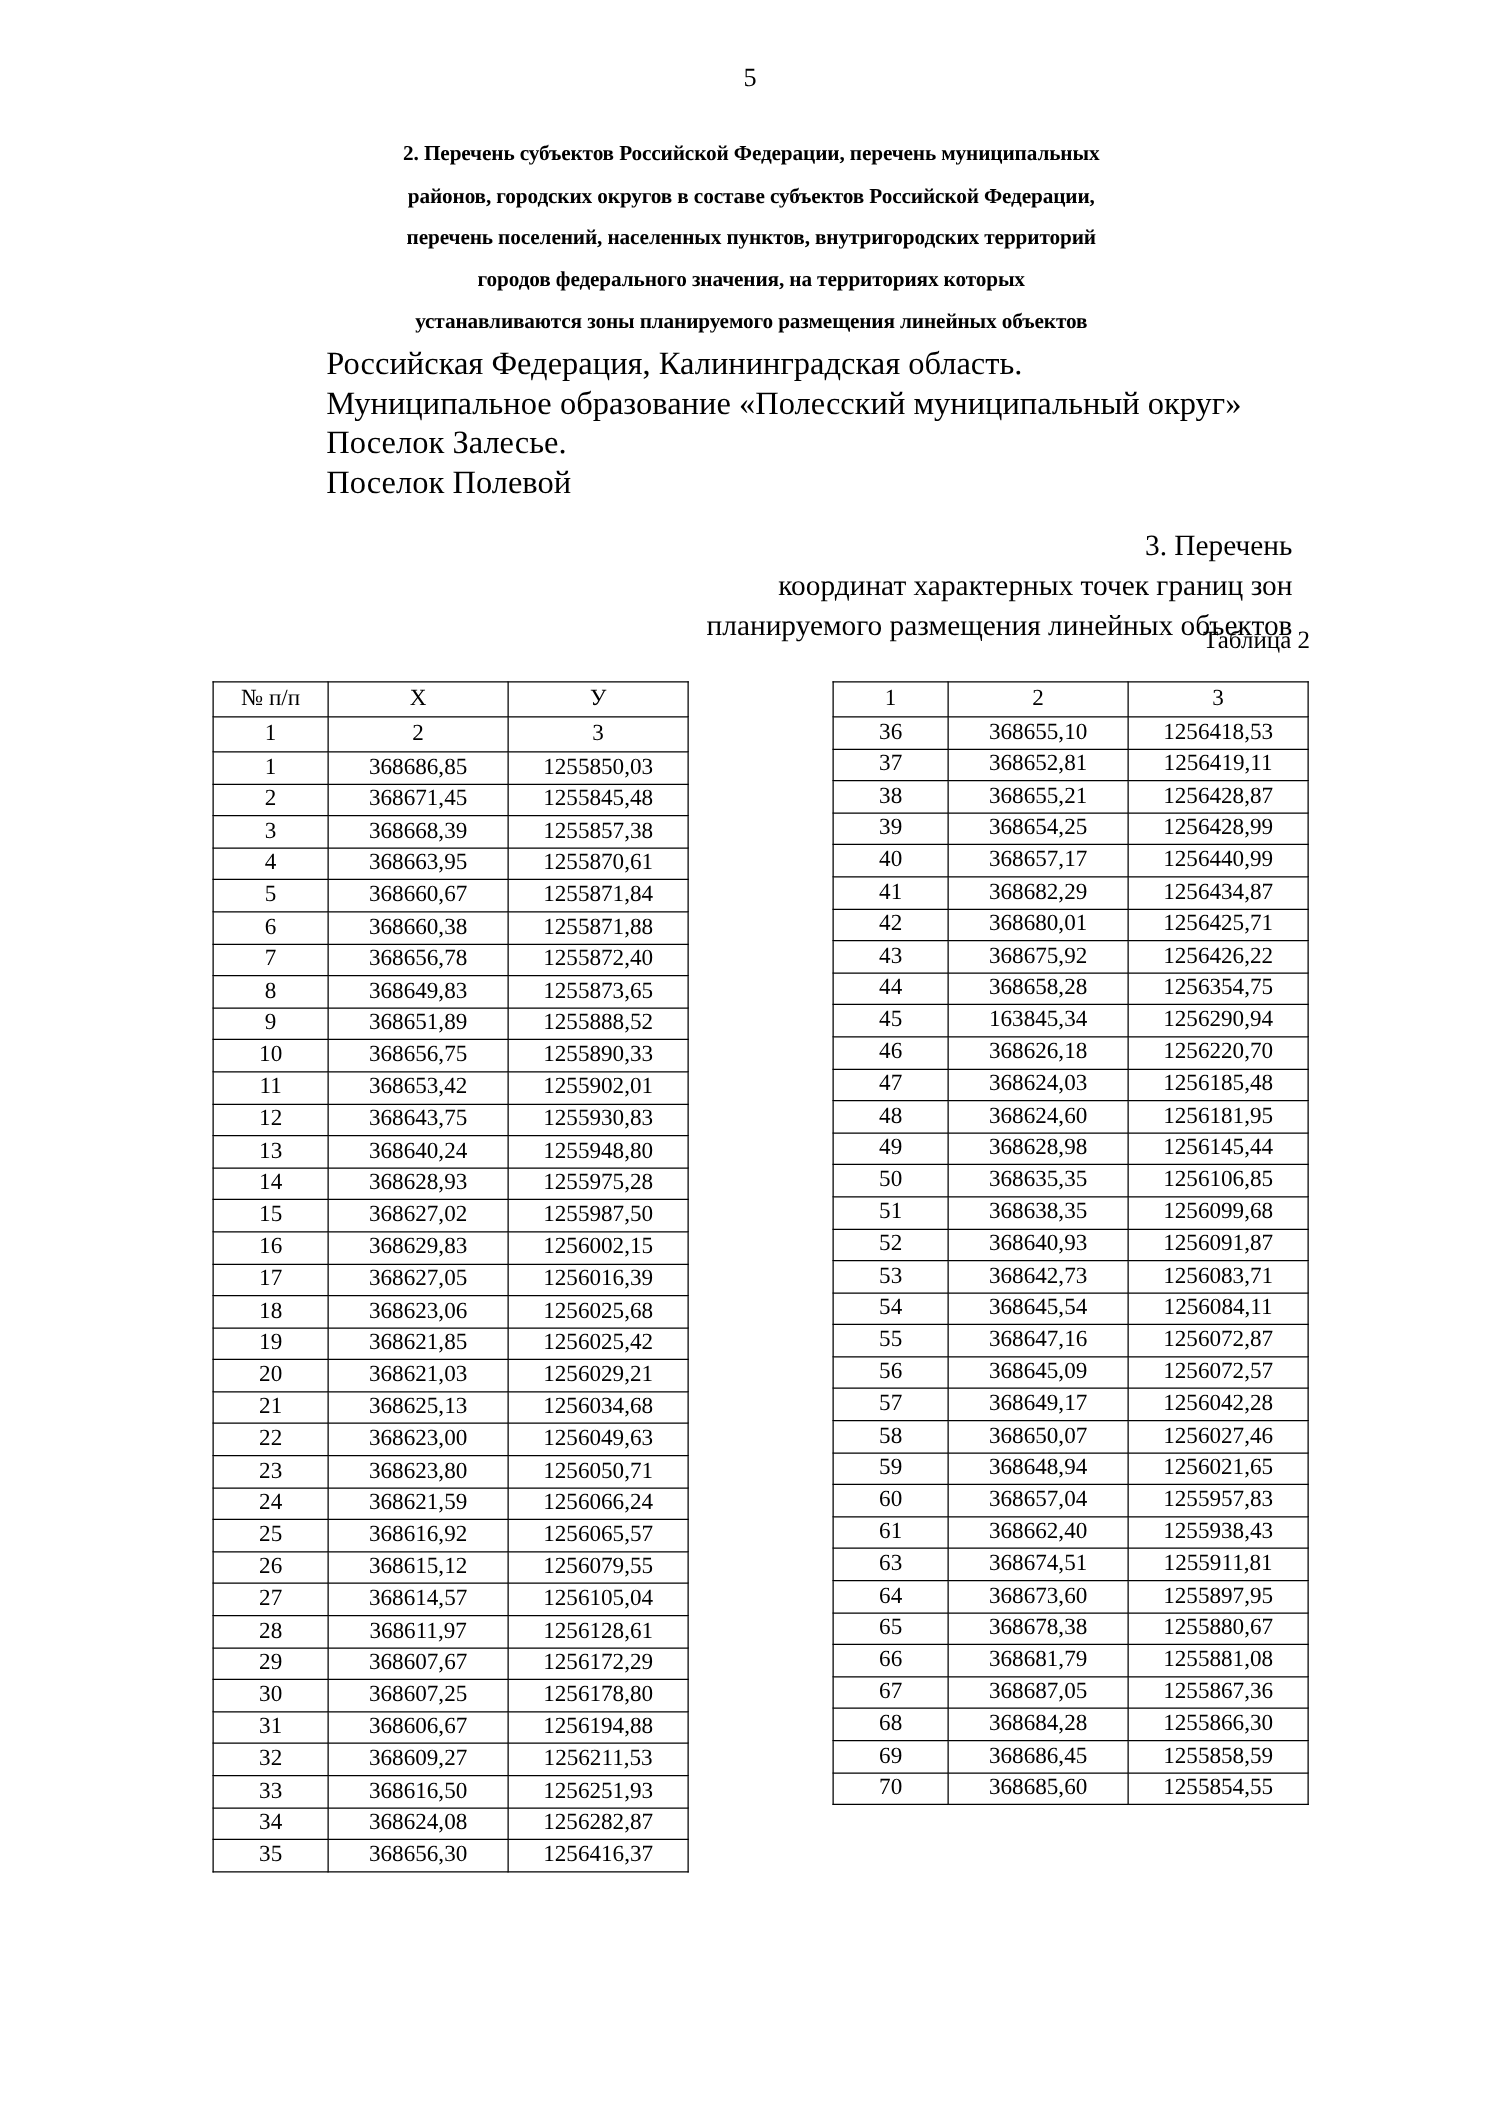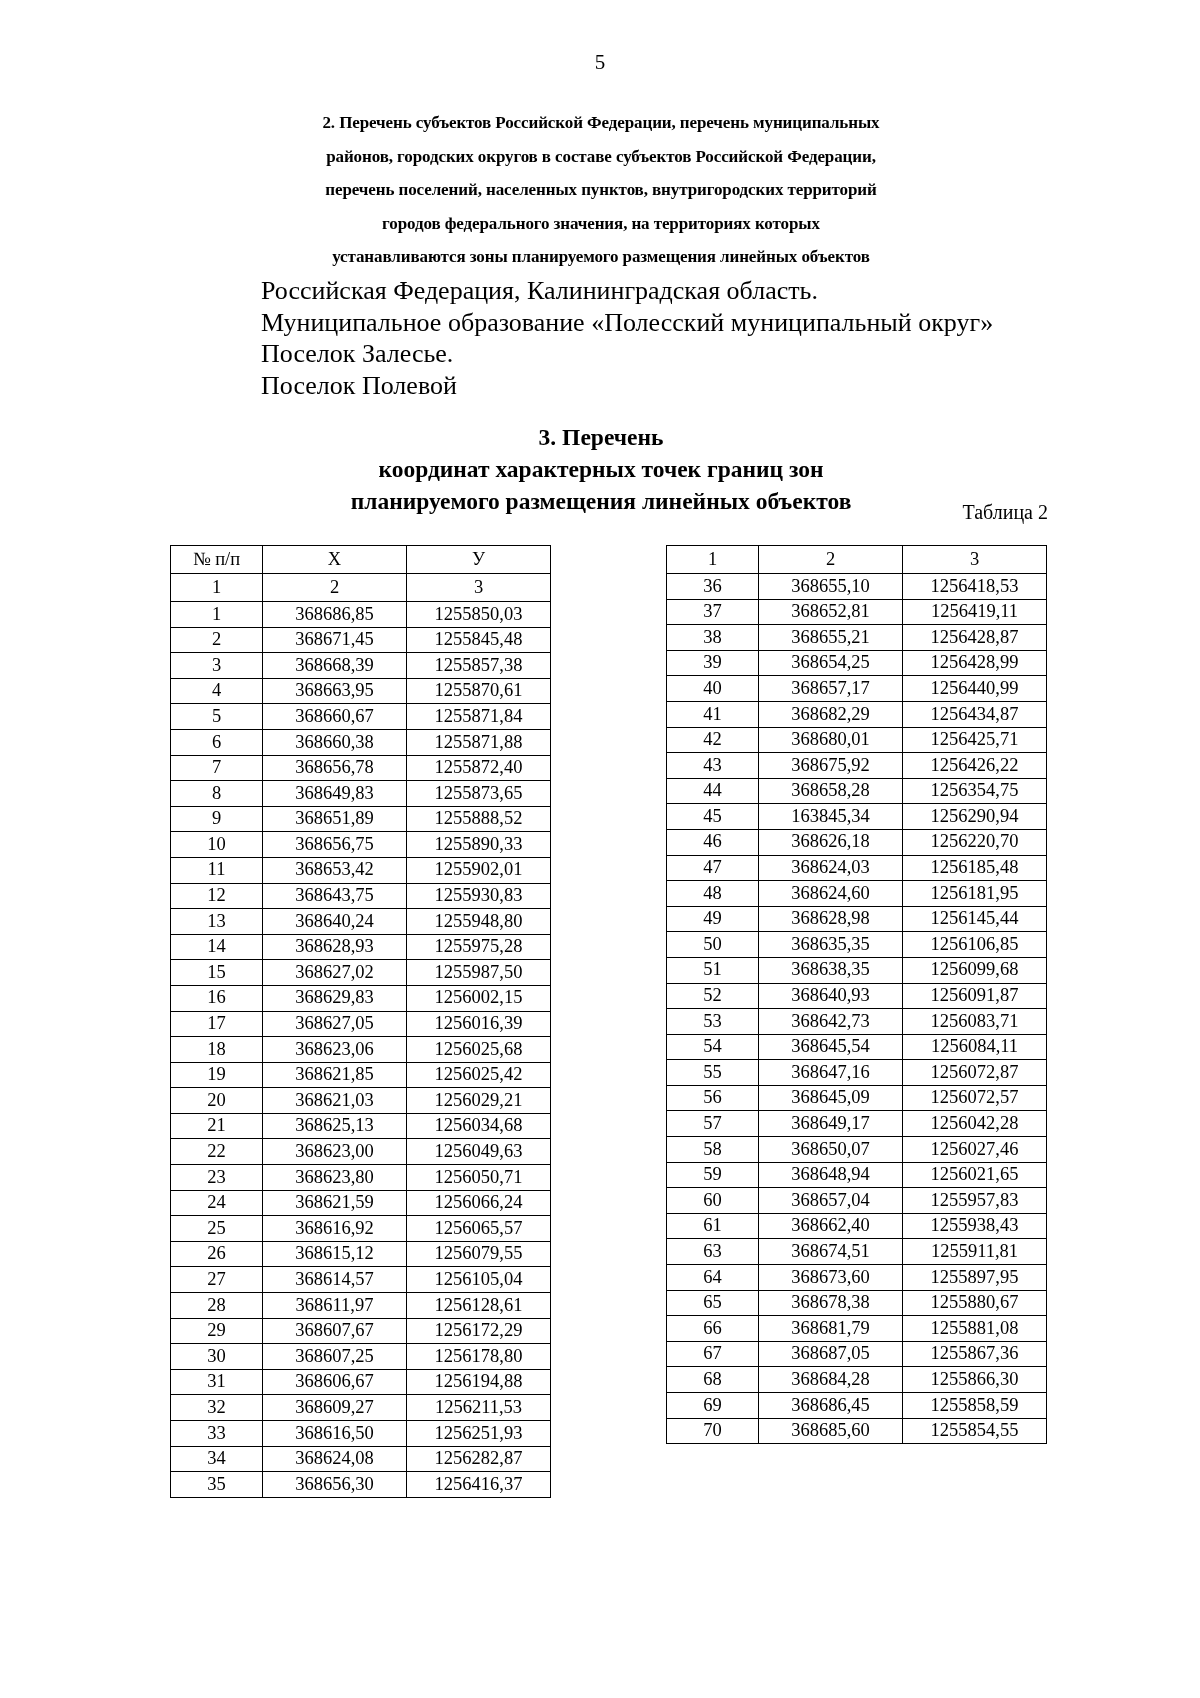--- a/index.html
+++ b/index.html
@@ -60,22 +60,22 @@
     display: block;
     white-space: nowrap;
   }
 
   
   .heading3-block {
     position: absolute;
     top: 421px;
     left: 168px;
     width: 866px;
-    text-align: center;
-    font-weight: bold;
+    text-align: right;
+    font-weight: normal;
     font-size: 23.5px;
     line-height: 32px;
   }
   .heading3-block .hl {
     display: block;
     white-space: nowrap;
   }
 
   
   .table-caption {

